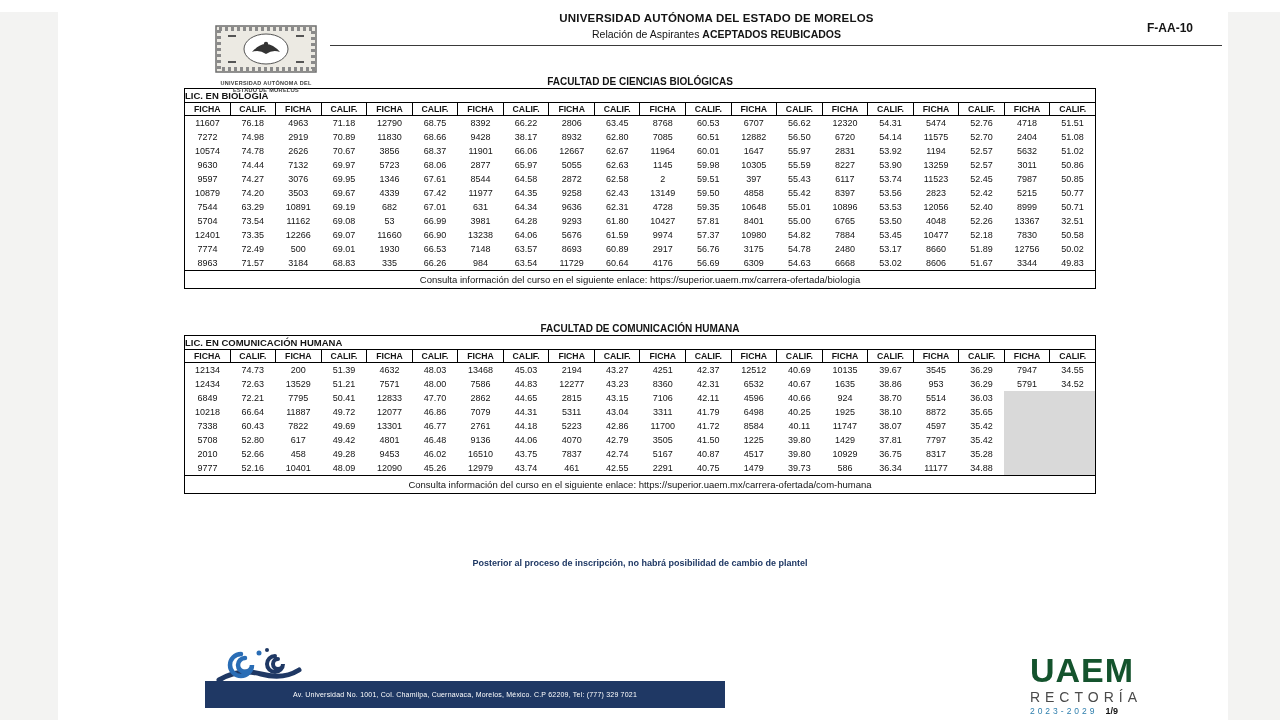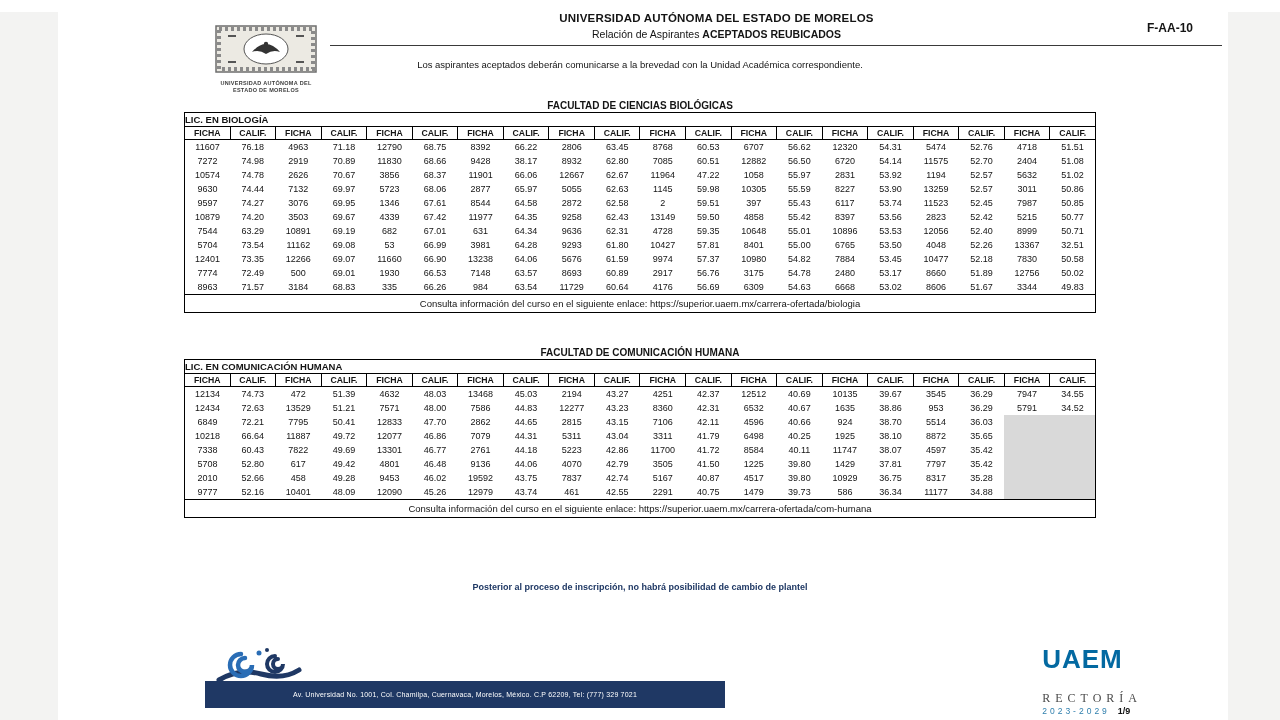--- a/index.html
+++ b/index.html
@@ -54,22 +54,22 @@
 
   
   .footer-left { position:absolute; left:205px; bottom:24px; width:520px; }
   .swirl-logo { margin-left:8px; margin-bottom:-5px; display:block; }
   .addr-bar {
     width:520px; height:27px; background:#1f3864; color:#fff;
     display:flex; align-items:center; justify-content:center;
     font-size:7px; letter-spacing:.2px;
   }
   .uaem-block { position:absolute; right:138px; bottom:16px; text-align:left; line-height:1; }
-  .uaem-word { font-size:26px; font-weight:bold; color:#0369a1; letter-spacing:1px; }
-  .uaem-rect { font-size:12px; letter-spacing:5px; color:#4a4a4a; margin-top:20px;font-family:Liberation Serif, serif; }
+  .uaem-word { font-size:34px; font-weight:bold; color:#14532d; letter-spacing:1px; }
+  .uaem-rect { font-size:14px; letter-spacing:5px; color:#4a4a4a; margin-top:3px; }
   .uaem-years-row { margin-top:3px; display:flex; align-items:baseline;text-align:center; }
   .uaem-years { font-size:8.5px; letter-spacing:3px; color:#2f7fad; }
   .uaem-page { font-size:9px; font-weight:bold; color:#111; margin-left:8px; }
 </style>
 </head>
 <body>
 
 <div class="doc">
   <div class="edge edge-left"></div>
   <div class="edge edge-right"></div>
@@ -94,21 +94,20 @@
       <div class="u-title">UNIVERSIDAD AUTÓNOMA DEL ESTADO DE MORELOS</div>
       <div class="u-sub">
         <span>Relación de Aspirantes</span>
         <b>ACEPTADOS REUBICADOS</b>
       </div>
     </div>
     <div class="form-code">F-AA-10</div>
   </div>
   <div class="header-rule"></div>
 
-  <div class="notice">Los aspirantes aceptados deberán comunicarse a la brevedad con la Unidad Académica correspondiente.</div>
 
 
   <div class="table-block tb1">
     <div class="faculty-title">FACULTAD DE CIENCIAS BIOLÓGICAS</div>
     <table class="adm">
         <tbody>
           <tr class="program-row">
             <td colspan="20">LIC. EN BIOLOGÍA</td>
           </tr>
           <tr class="head-row">
@@ -182,22 +181,22 @@
             <td class="calif">74.78</td>
             <td class="ficha">2626</td>
             <td class="calif">70.67</td>
             <td class="ficha">3856</td>
             <td class="calif">68.37</td>
             <td class="ficha">11901</td>
             <td class="calif">66.06</td>
             <td class="ficha">12667</td>
             <td class="calif">62.67</td>
             <td class="ficha">11964</td>
-            <td class="calif">47.22</td>
-            <td class="ficha">1058</td>
+            <td class="calif">60.01</td>
+            <td class="ficha">1647</td>
             <td class="calif">55.97</td>
             <td class="ficha">2831</td>
             <td class="calif">53.92</td>
             <td class="ficha">1194</td>
             <td class="calif">52.57</td>
             <td class="ficha">5632</td>
             <td class="calif">51.02</td>
           </tr>
           <tr class="data-row">
             <td class="ficha">9630</td>
@@ -407,21 +406,21 @@
             <th>FICHA</th>
             <th>CALIF.</th>
             <th>FICHA</th>
             <th>CALIF.</th>
             <th>FICHA</th>
             <th>CALIF.</th>
           </tr>
           <tr class="data-row">
             <td class="ficha">12134</td>
             <td class="calif">74.73</td>
-            <td class="ficha">472</td>
+            <td class="ficha">200</td>
             <td class="calif">51.39</td>
             <td class="ficha">4632</td>
             <td class="calif">48.03</td>
             <td class="ficha">13468</td>
             <td class="calif">45.03</td>
             <td class="ficha">2194</td>
             <td class="calif">43.27</td>
             <td class="ficha">4251</td>
             <td class="calif">42.37</td>
             <td class="ficha">12512</td>
@@ -543,21 +542,21 @@
             <td class="empty"></td>
             <td class="empty"></td>
           </tr>
           <tr class="data-row">
             <td class="ficha">2010</td>
             <td class="calif">52.66</td>
             <td class="ficha">458</td>
             <td class="calif">49.28</td>
             <td class="ficha">9453</td>
             <td class="calif">46.02</td>
-            <td class="ficha">19592</td>
+            <td class="ficha">16510</td>
             <td class="calif">43.75</td>
             <td class="ficha">7837</td>
             <td class="calif">42.74</td>
             <td class="ficha">5167</td>
             <td class="calif">40.87</td>
             <td class="ficha">4517</td>
             <td class="calif">39.80</td>
             <td class="ficha">10929</td>
             <td class="calif">36.75</td>
             <td class="ficha">8317</td>

